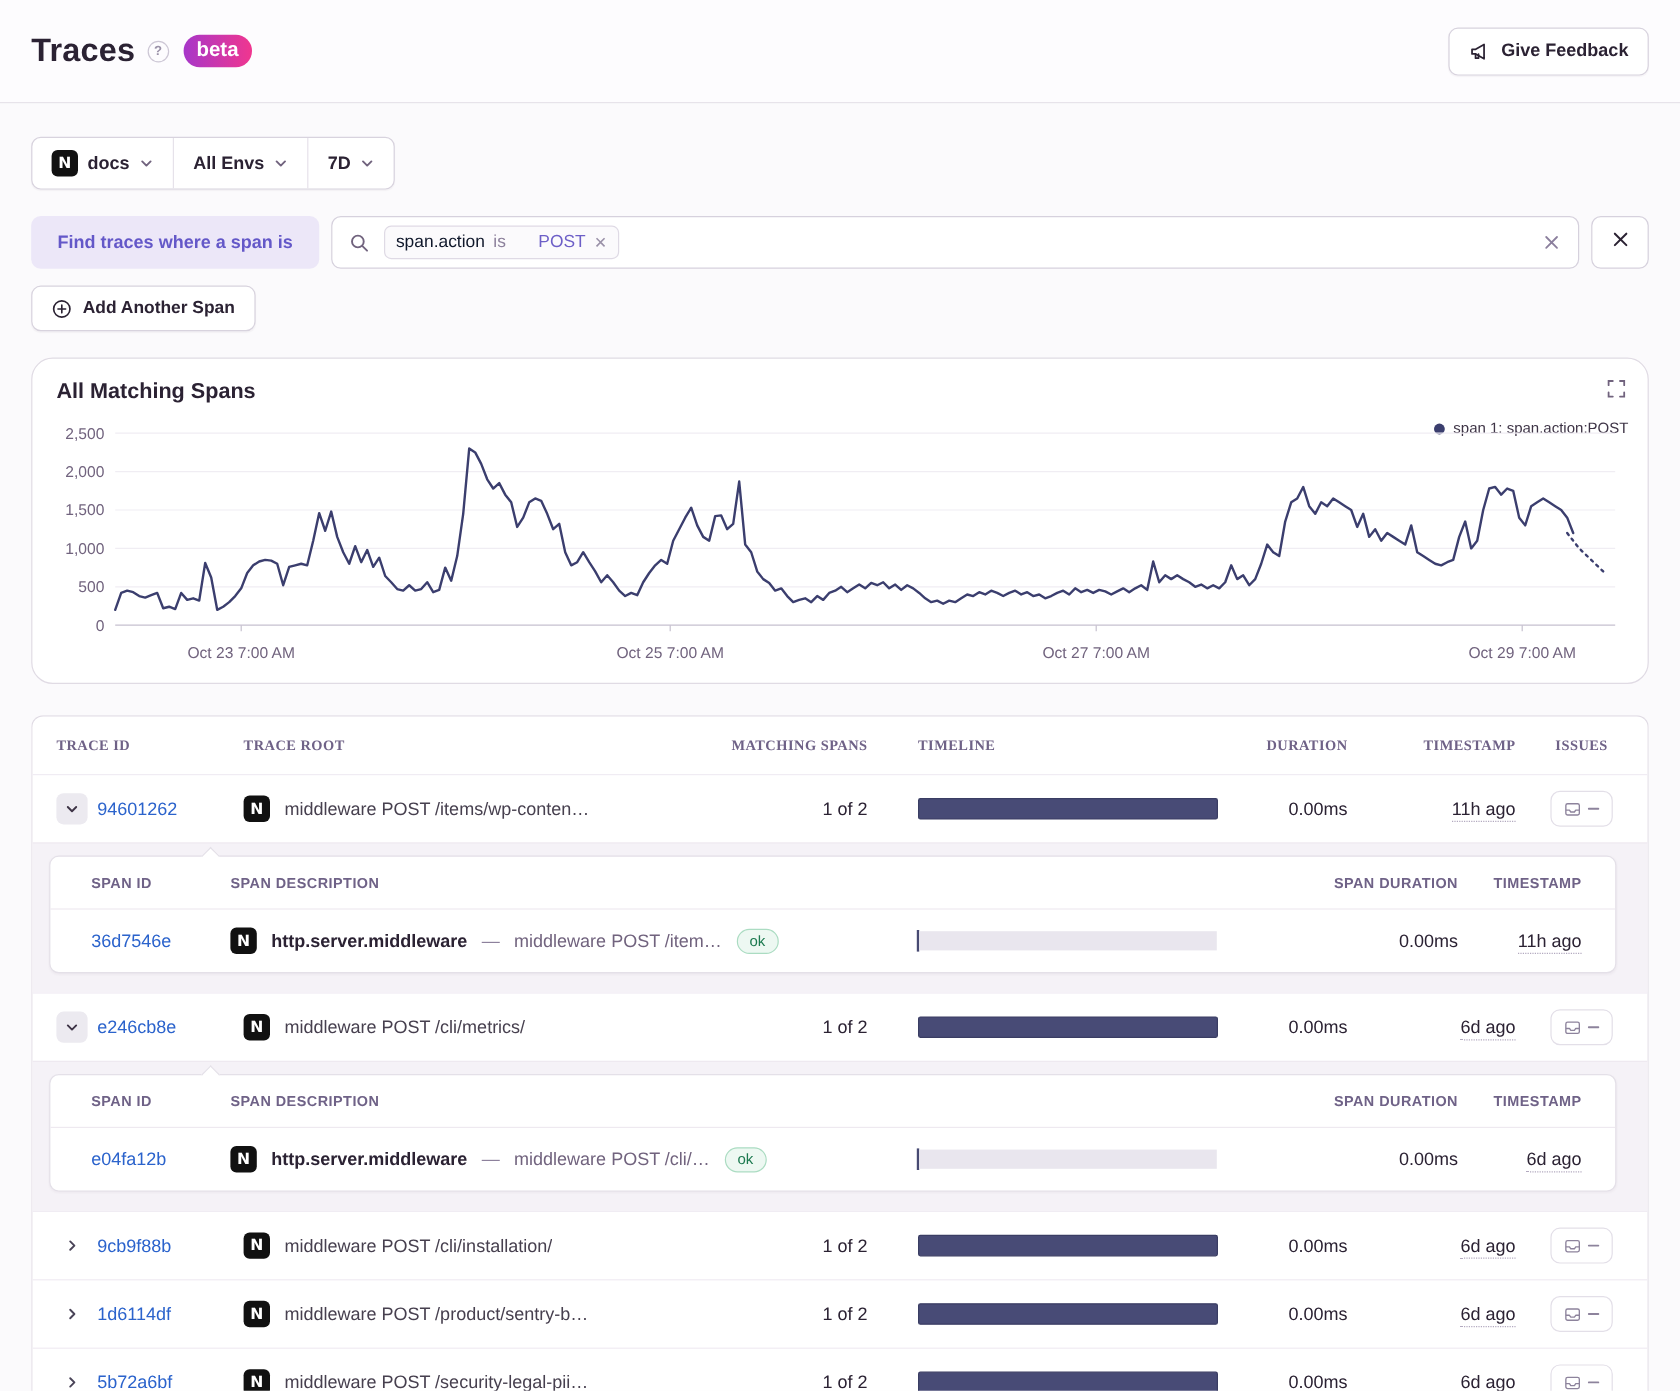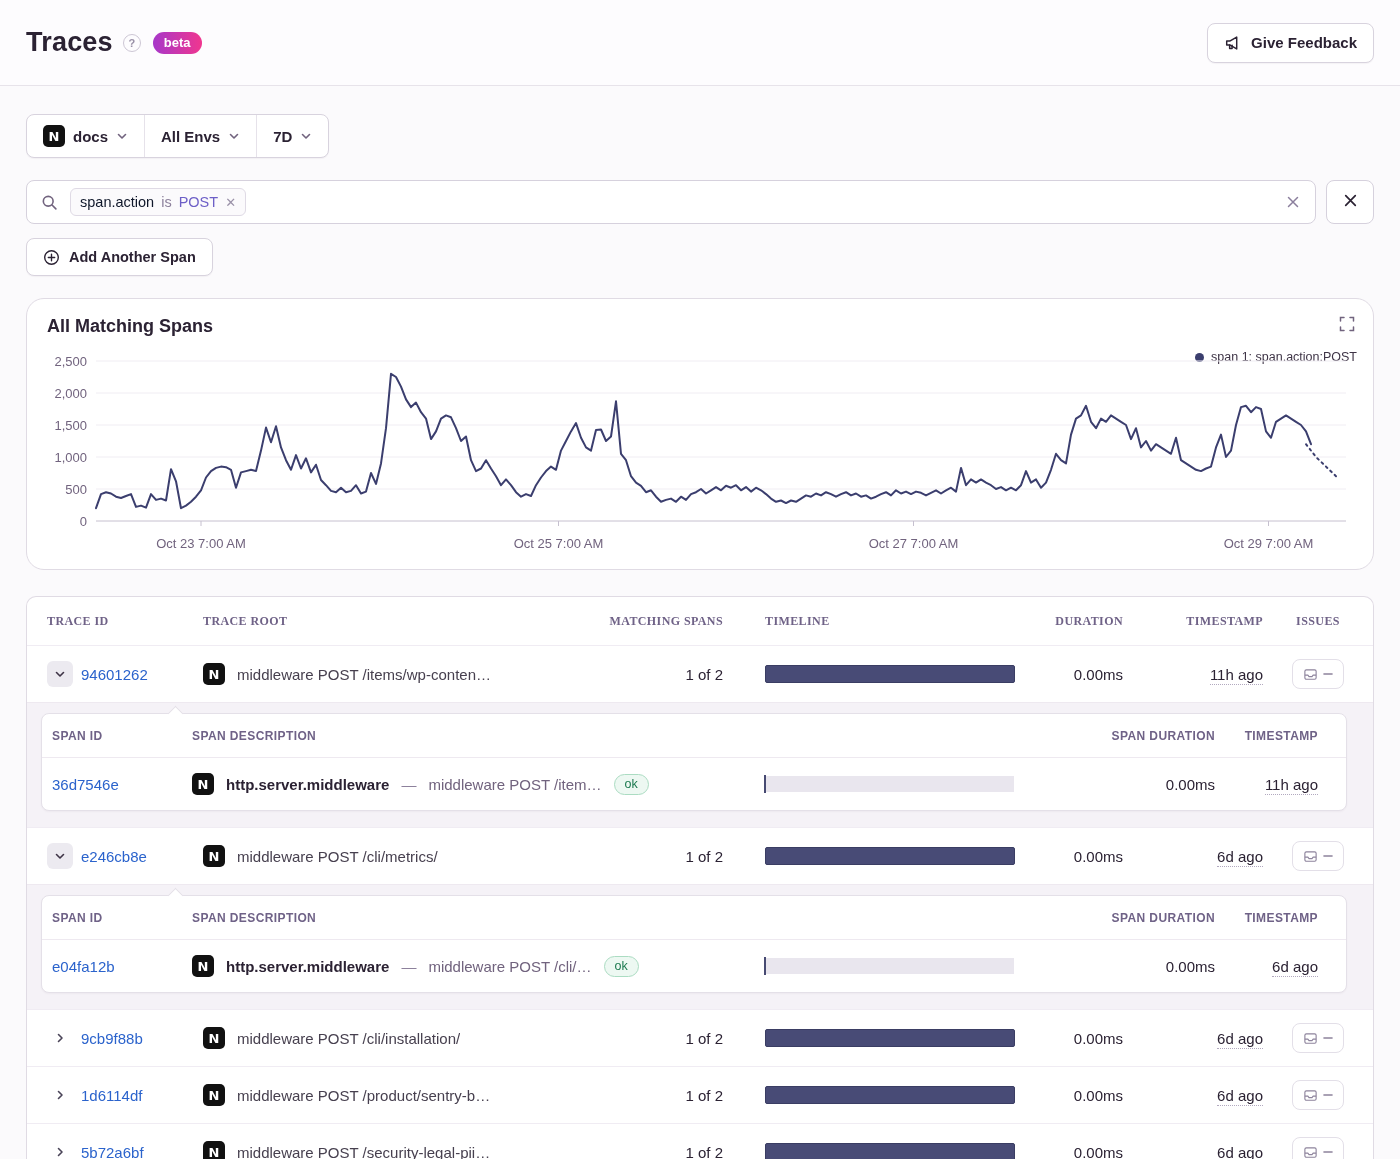--- a/index.html
+++ b/index.html
@@ -18,21 +18,21 @@
   }
   .page-title{ font-size:27px; font-weight:bold; color:#2b2233; letter-spacing:.2px; }
   .help-icon{
     width:18px; height:18px; border:1px solid #cdc7d5; border-radius:50%;
     display:inline-flex; align-items:center; justify-content:center;
     color:#9a91a8; font-size:11px; font-weight:bold; margin-left:10px;
   }
   .beta-badge{
     margin-left:12px; padding:3px 11px 4px; border-radius:20px;
     background:linear-gradient(90deg,#a737c9,#f0368f);
-    color:#fff; font-size:13px; font-weight:bold;
+    color:#fff; font-size:17px; font-weight:bold;
   }
   .spacer{flex:1;}
   .feedback-btn{
     display:flex; align-items:center; gap:9px;
     border:1px solid #d8d3de; border-radius:8px; background:#fff;
     padding:10px 16px; font-size:15px; font-weight:bold; color:#2b2233;
     box-shadow:0 1px 1px rgba(40,30,60,.04); cursor:pointer;
   }
 
   
@@ -65,21 +65,21 @@
     flex:1; height:44px; background:#fff; border:1px solid #d6d1dd; border-radius:8px;
     display:flex; align-items:center; padding:0 14px; gap:12px;
   }
   .token-chip{
     display:inline-flex; align-items:center; gap:7px;
     border:1px solid #dfdae5; background:#fbfafc; border-radius:6px;
     padding:5px 9px; font-size:14.5px;
   }
   .token-key{ color:#0f172a; }
   .token-op{ color:#8d819c; }
-  .token-val{ color:#6d5fc7; }
+  .token-val{ color:#6d5fc7;margin-left:20px; }
   .token-x{ color:#9a91a8; font-size:13px; cursor:pointer; line-height:1; }
   .search-clear{ margin-left:auto; color:#8b7f9d; display:flex; cursor:pointer; }
   .close-btn{
     width:48px; height:44px; background:#fff; border:1px solid #d6d1dd; border-radius:8px;
     display:flex; align-items:center; justify-content:center; color:#2b2233; cursor:pointer;
   }
   .add-span-btn{
     margin-top:14px; display:inline-flex; align-items:center; gap:9px;
     background:#fff; border:1px solid #d8d3de; border-radius:8px; height:38px;
     padding:12px 16px; font-size:14.5px; font-weight:bold; color:#2b2233;
@@ -153,21 +153,21 @@
     background:#fff; border-left:1px solid #e4e0e8; border-top:1px solid #e4e0e8;
     transform:rotate(45deg);
   }
   .subhead, .srow{
     display:grid;
     grid-template-columns:150px minmax(0,1fr) 282px 195px 131px;
     align-items:center;
   }
   .subhead{ height:44px; border-bottom:1px solid #eee9f0; }
   .srow{ height:52px; }
-  .s0{ padding-left:10px; }
+  .s0{ padding-left:34px; }
   .s1{ display:flex; align-items:center; gap:12px; min-width:0; }
   .s2{ padding-left:26px; }
   .s3{ text-align:right; }
   .s4{ text-align:right; padding-right:28px; }
   .span-op{ font-weight:bold; color:#2b2233; white-space:nowrap; }
   .span-sep{ color:#8d819c; }
   .span-desc{ color:#71637e; white-space:nowrap; overflow:hidden; text-overflow:ellipsis; }
   .ok-badge{
     flex:none; font-size:12.5px; color:#1d7a50; background:#edf8f2;
     border:1px solid #abdcc2; border-radius:20px; padding:2px 10px 3px;
@@ -225,20 +225,21 @@
         <span class="chev-ico">
           <svg width="12" height="12" viewBox="0 0 12 12" fill="none" stroke="currentColor" stroke-width="1.6" stroke-linecap="round" stroke-linejoin="round">
               <path d="M2.5 4.5 6 8l3.5-3.5"></path>
             </svg>
         </span>
       </div>
     </div>
 
     
     <div class="query-row">
+      <div class="find-pill">Find traces where a span is</div>
       <div class="search-box">
         <span class="chev-ico">
           <svg width="17" height="17" viewBox="0 0 16 16" fill="none" stroke="#71637e" stroke-width="1.5" stroke-linecap="round">
               <circle cx="6.8" cy="6.8" r="4.6"></circle>
               <path d="M10.4 10.4 14 14"></path>
             </svg>
         </span>
         <span class="token-chip">
           <span class="token-key">span.action</span>
           <span class="token-op">is</span>

